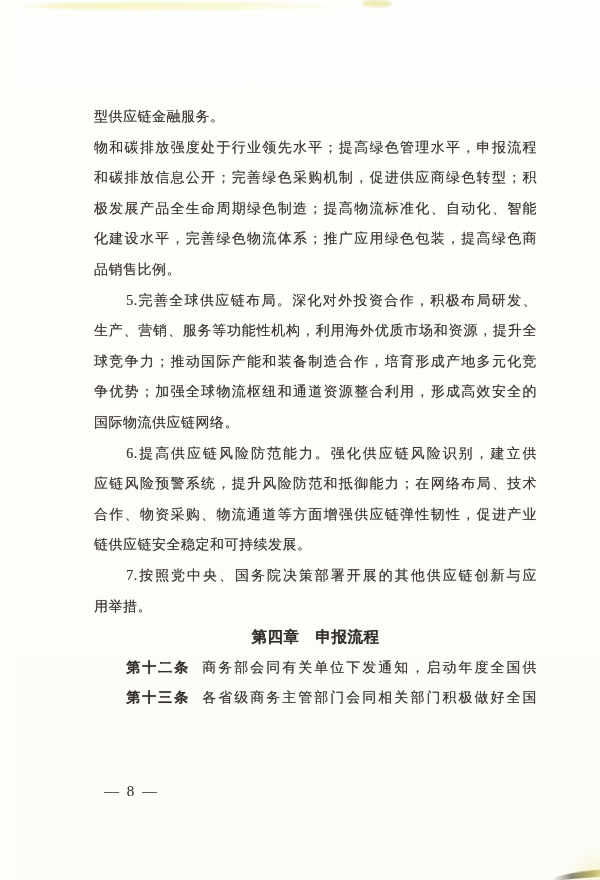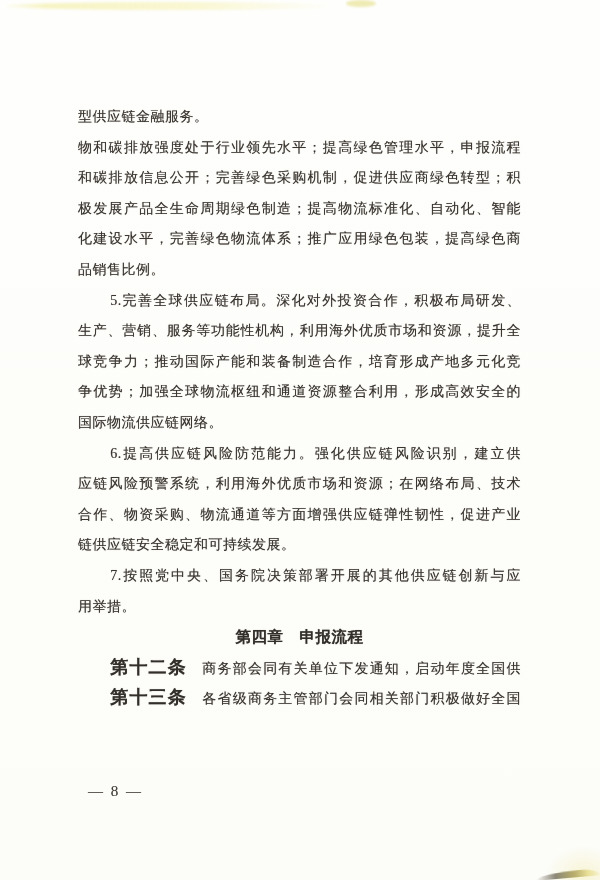--- a/index.html
+++ b/index.html
@@ -9,20 +9,21 @@
   }
   html,body{margin:0;padding:0;}
   body{
     width:600px;height:880px;overflow:hidden;position:relative;
     background:var(--paper);
     font-family:"Liberation Serif","DejaVu Serif",serif;
   }
   .page{
     position:absolute;inset:0;
     background:linear-gradient(180deg,#fefefc 0%,#fdfdfa 60%,#fcfcf8 100%);
+    margin-left:16px;
   }
   
   .stain-top{
     position:absolute;left:6px;top:2px;width:330px;height:8px;border-radius:50%;
     background:linear-gradient(90deg,rgba(246,243,193,.2),rgba(246,243,193,.95) 12%,rgba(249,246,206,.85) 60%,rgba(250,248,220,0) 100%);
     filter:blur(1px);
   }
   .stain-top-2{
     position:absolute;left:346px;top:0;width:30px;height:7px;border-radius:50%;
     background:rgba(236,231,168,.85);filter:blur(1px);
@@ -43,22 +44,22 @@
     color:var(--ink);font-size:14px;
   }
   .line{
     height:30.6px;line-height:30.6px;
     letter-spacing:.5px;
     text-shadow:0 0 .7px rgba(58,53,48,.55);
   }
   .line.fill{text-align:justify;text-align-last:justify;}
   .line.ind{text-indent:2.3em;}
   .line b{
-    font-family:Liberation Mono, monospace;
-    font-weight:700;margin-right:.85em;font-size:18px;color:#322e29;
+    font-family:Liberation Serif, serif;
+    font-weight:700;margin-right:.85em;font-size:14px;color:#322e29;
   }
   .line.heading{
     text-align:right;text-align-last:center;
     font-family:"DejaVu Sans","Liberation Sans",sans-serif;
     font-weight:700;font-size:15.5px;color:#322e29;
   }
   .pagenum{
     position:absolute;left:88px;top:781px;height:20px;line-height:20px;
     font-size:15px;letter-spacing:2px;color:#45413b;
     text-shadow:0 0 .6px rgba(58,53,48,.5);
@@ -76,21 +77,21 @@
       <div class="line fill">和碳排放信息公开；完善绿色采购机制，促进供应商绿色转型；积</div>
       <div class="line fill">极发展产品全生命周期绿色制造；提高物流标准化、自动化、智能</div>
       <div class="line fill">化建设水平，完善绿色物流体系；推广应用绿色包装，提高绿色商</div>
       <div class="line">品销售比例。</div>
       <div class="line ind fill">5.完善全球供应链布局。深化对外投资合作，积极布局研发、</div>
       <div class="line fill">生产、营销、服务等功能性机构，利用海外优质市场和资源，提升全</div>
       <div class="line fill">球竞争力；推动国际产能和装备制造合作，培育形成产地多元化竞</div>
       <div class="line fill">争优势；加强全球物流枢纽和通道资源整合利用，形成高效安全的</div>
       <div class="line">国际物流供应链网络。</div>
       <div class="line ind fill">6.提高供应链风险防范能力。强化供应链风险识别，建立供</div>
-      <div class="line fill">应链风险预警系统，利用海外优质市场和资源；在网络布局、技术</div>
+      <div class="line fill">应链风险预警系统，提升风险防范和抵御能力；在网络布局、技术</div>
       <div class="line fill">合作、物资采购、物流通道等方面增强供应链弹性韧性，促进产业</div>
       <div class="line">链供应链安全稳定和可持续发展。</div>
       <div class="line ind fill">7.按照党中央、国务院决策部署开展的其他供应链创新与应</div>
       <div class="line">用举措。</div>
       <div class="line heading">第四章　申报流程</div>
       <div class="line ind fill"><b>第十二条</b><span>商务部会同有关单位下发通知，启动年度全国供</span></div>
       <div class="line ind fill"><b>第十三条</b><span>各省级商务主管部门会同相关部门积极做好全国</span></div>
     </div>
   <div class="pagenum">— 8 —</div>
   <div class="stain-corner-glow"></div>

